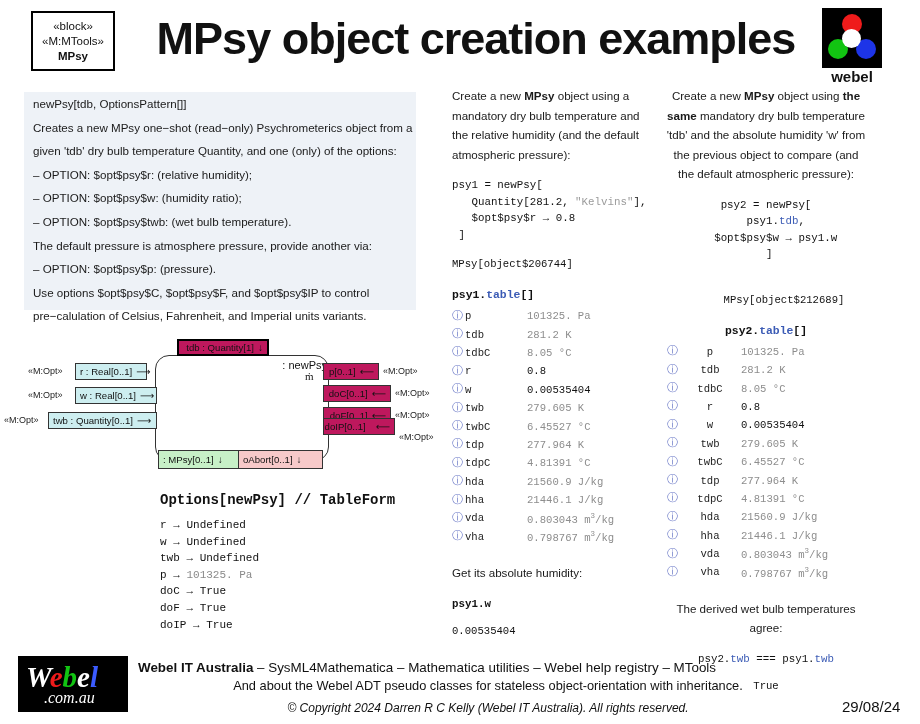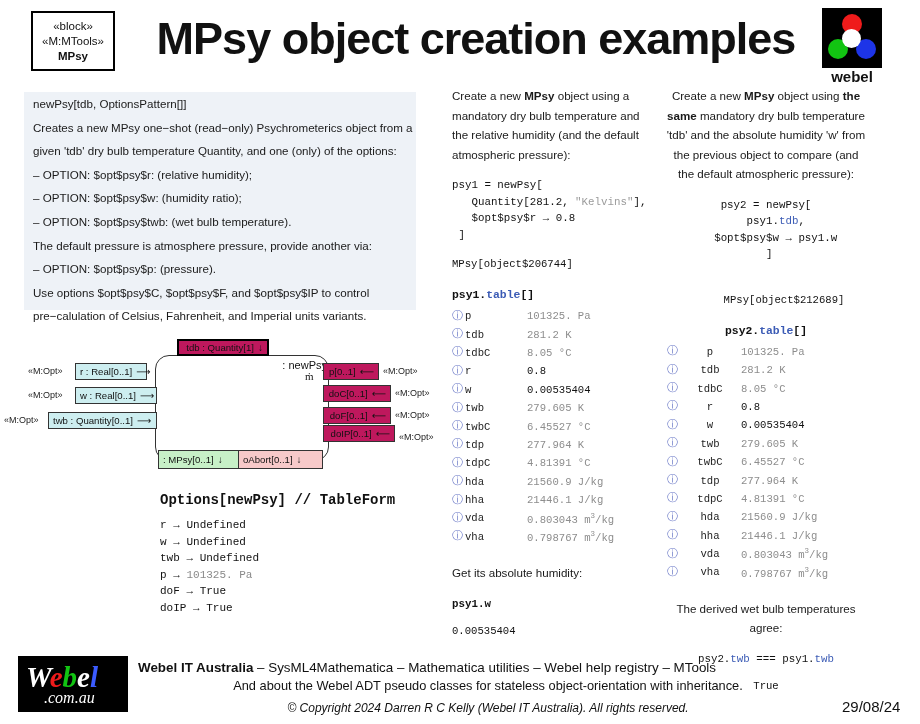--- a/index.html
+++ b/index.html
@@ -184,21 +184,21 @@
     <span class="arr">⟵</span>
   </div>
   <div class="stereo" style="left:395px;top:58px;">«M:Opt»</div>
 
   <div class="pbox white" style="left:323px;top:77px;width:68px;">
     <span>doF[0..1]</span>
     <span class="arr">⟵</span>
   </div>
   <div class="stereo" style="left:395px;top:80px;">«M:Opt»</div>
 
-  <div class="pbox white" style="left:323px;top:95px;width:72px;">
+  <div class="pbox white" style="left:323px;top:88px;width:72px;gap:6px;">
     <span>doIP[0..1]</span>
     <span class="arr">⟵</span>
   </div>
   <div class="stereo" style="left:399px;top:102px;">«M:Opt»</div>
 
   <div class="pbox green" style="left:158px;top:120px;width:85px;height:19px;">
     <span>: MPsy[0..1]</span>
     <span class="arr">↓</span>
   </div>
   <div class="pbox pink" style="left:238px;top:120px;width:85px;height:19px;">
@@ -207,20 +207,21 @@
   </div>
 </div>
 
 <div class="abs" id="options-block">
   <div class="hdr">Options[newPsy] // TableForm</div>
   <div class="rows">
       <div class="row"><span>r</span> <span>→</span> <span class="">Undefined</span></div>
       <div class="row"><span>w</span> <span>→</span> <span class="">Undefined</span></div>
       <div class="row"><span>twb</span> <span>→</span> <span class="">Undefined</span></div>
       <div class="row"><span>p</span> <span>→</span> <span class="v-grey">101325. Pa</span></div>
+      <div class="row"><span>doC</span> <span>→</span> <span class="">True</span></div>
       <div class="row"><span>doF</span> <span>→</span> <span class="">True</span></div>
       <div class="row"><span>doIP</span> <span>→</span> <span class="">True</span></div>
     </div>
 </div>
 
 <div class="col" id="col-mid">
   <div class="prose">Create a new <b>MPsy</b> object using a mandatory dry bulb temperature and the relative humidity (and the default atmospheric pressure):</div>
   <div class="code" style="margin-top:13px;"><span class="bold">psy1 = newPsy[</span>
 <span class="bold">   Quantity[281.2, </span><span class="str">"Kelvins"</span><span class="bold">],</span>
 <span class="bold">   $opt$psy$r → 0.8</span>

